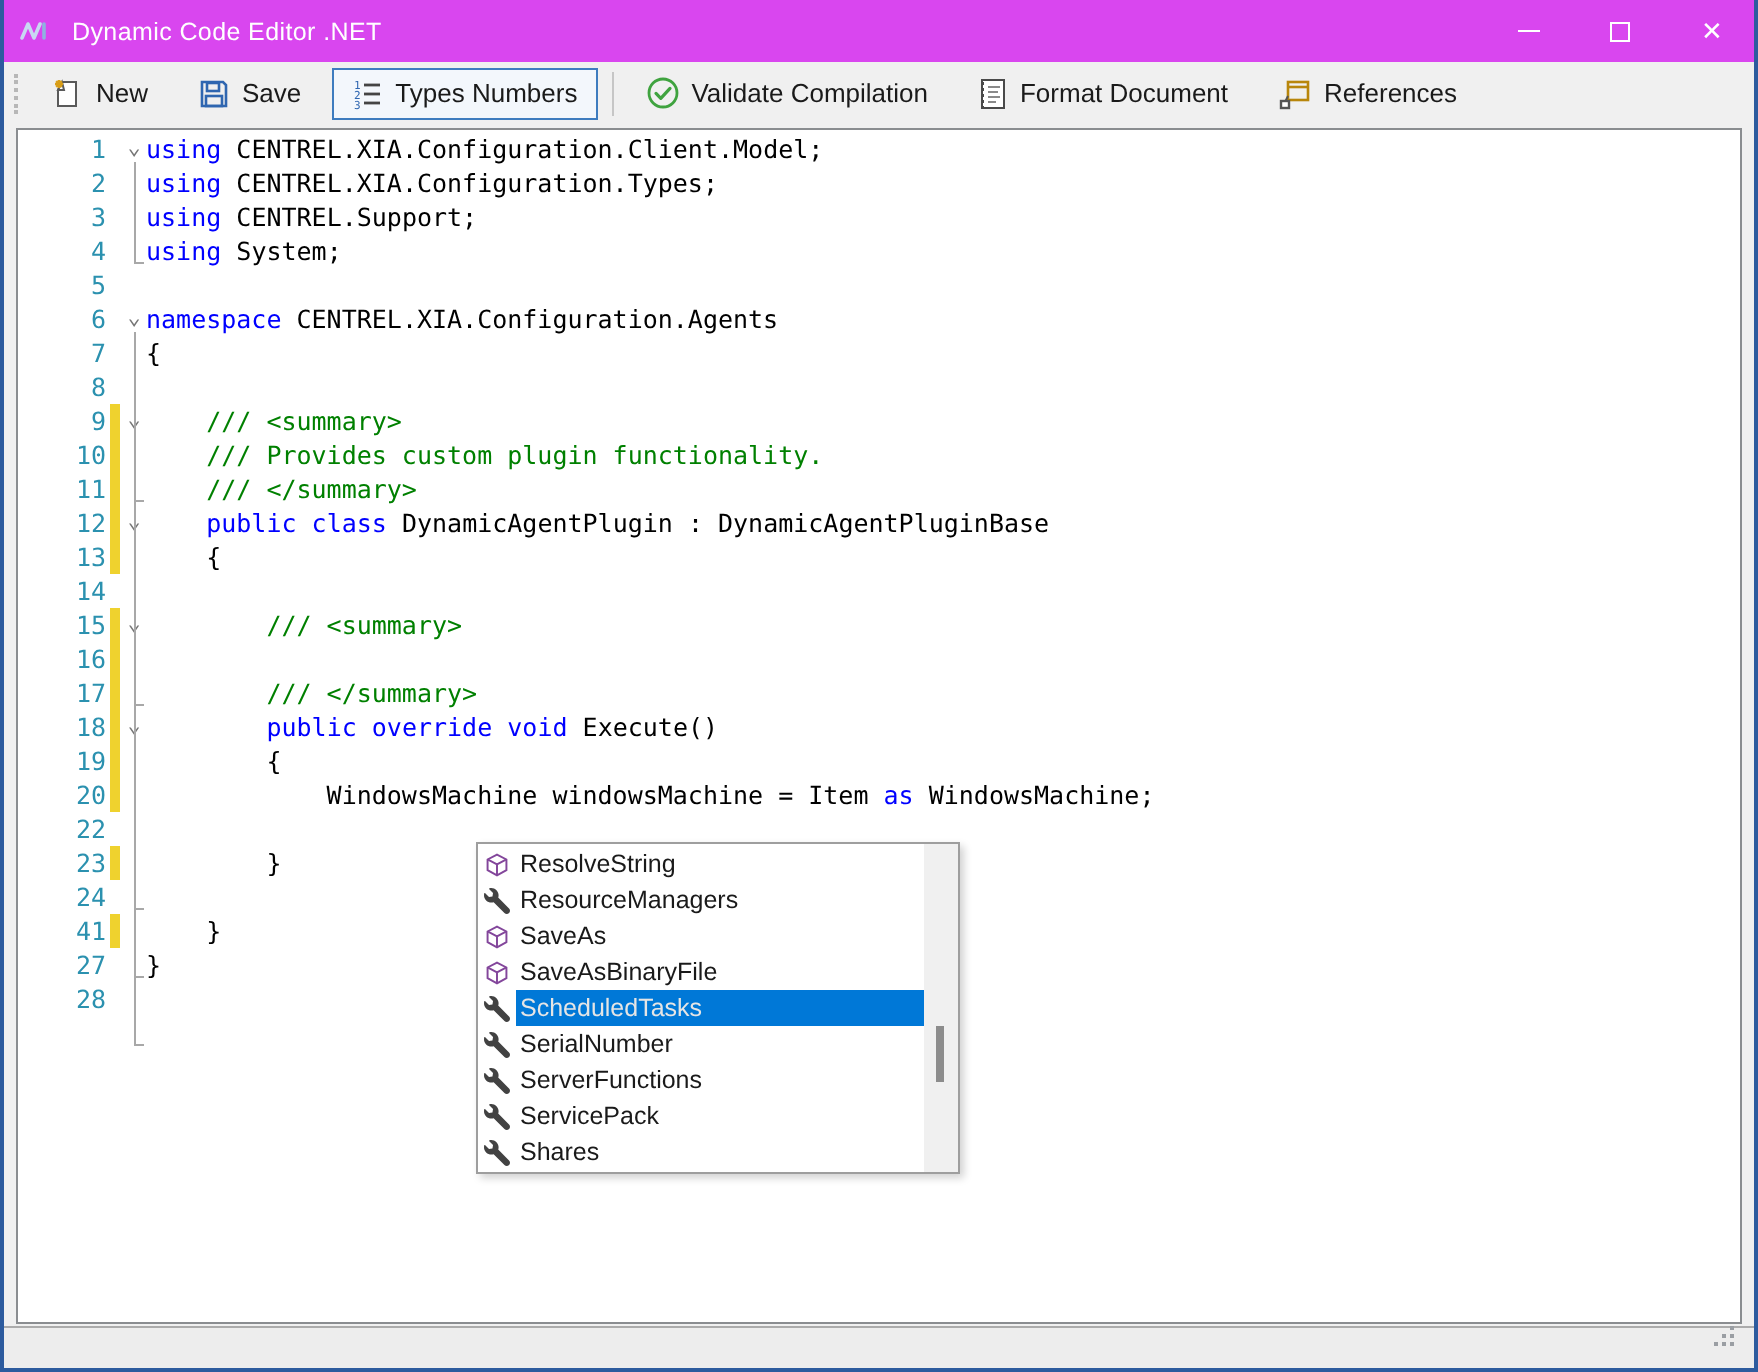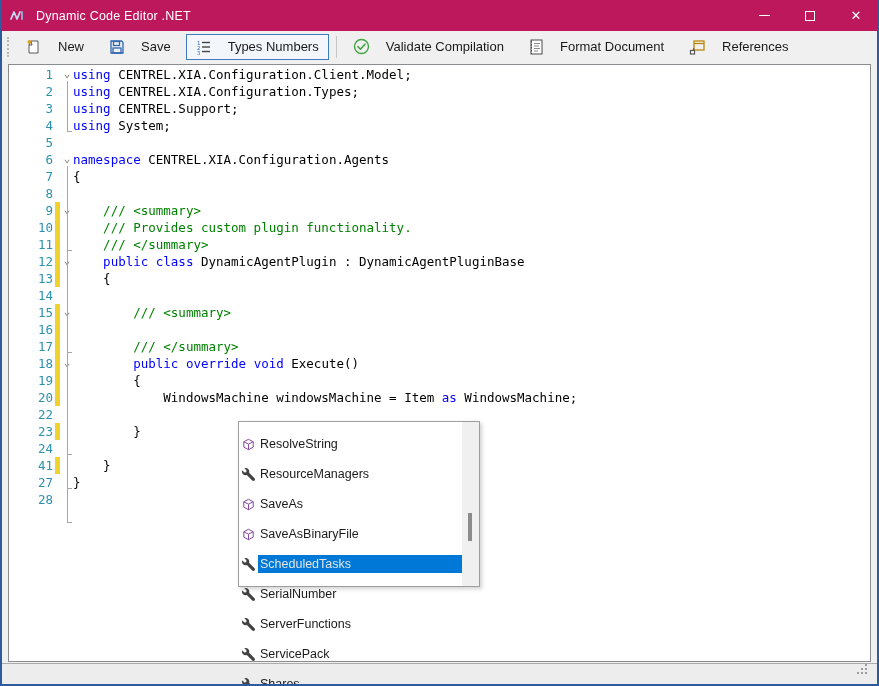--- a/index.html
+++ b/index.html
@@ -5,33 +5,33 @@
   * { margin:0; padding:0; box-sizing:border-box; }
   html,body { background:#fff; }
   body { font-family:"Liberation Sans", sans-serif; }
   .window { position:relative; width:879px; height:686px; background:#F0F0F0; overflow:hidden; }
   .win-border { position:absolute; background:#2D5B9E; z-index:50; }
   .wb-left { left:0; top:0; width:2px; height:686px; }
   .wb-right { right:0; top:0; width:2px; height:686px; }
   .wb-bottom { left:0; bottom:0; width:879px; height:2px; }
 
   
-  .titlebar { position:absolute; left:0; top:0; width:879px; height:31px; background:#be185d; display:flex; align-items:center; color:#fff; }
+  .titlebar { position:absolute; left:0; top:0; width:879px; height:31px; background:#d946ef; display:flex; align-items:center; color:#fff; }
   .app-icon { margin-left:10px; margin-right:8px; display:flex; align-items:center; }
   .title-text { font-size:12.5px; letter-spacing:.2px; }
   .win-controls { margin-left:auto; display:flex; height:31px; }
   .win-btn { width:46px; height:31px; display:flex; align-items:center; justify-content:center; color:#fff; }
   .glyph-min { width:11px; height:1px; background:#fff; }
   .glyph-max { width:10px; height:10px; border:1px solid #fff; }
   .glyph-close { font-size:13px; line-height:1; }
 
   
   .toolbar { position:absolute; left:2px; top:31px; width:875px; height:31px; background:#F0F0F0; display:flex; align-items:center; padding-left:4px; }
   .tb-grip { width:5px; height:20px; margin:0 4px 0 1px; border-left:2px dotted #B7B7B7; }
-  .tb-btn { display:flex; align-items:center; gap:16px; padding:4px 9px; margin-right:5px; border:1px solid transparent; font-size:13px; color:#1A1A1A; background:transparent; cursor:default; }
+  .tb-btn { display:flex; align-items:center; gap:6px; padding:4px 9px; margin-right:5px; border:1px solid transparent; font-size:13px; color:#1A1A1A; background:transparent; cursor:default; }
   .tb-btn.toggled { border:1px solid #3E7CBF; background:#F3F7FC; }
   .tb-sep { width:1px; height:22px; background:#C6C6C6; margin:0 6px 0 2px; }
   .tb-ico { display:flex; align-items:center; }
 
   
   .editor-wrap { position:absolute; left:8px; top:64px; width:863px; height:598px; background:#fff; border:1px solid #8A8D90; overflow:hidden; }
   .code-lines { position:absolute; left:0; top:1px; width:100%; font-family:"DejaVu Sans Mono", monospace; font-size:12.5px; }
   .code-row { display:flex; height:17px; line-height:17px; white-space:pre; }
   .ln { width:44px; text-align:right; color:#2B91AF; flex:none; }
   .ln.current { color:#000; font-weight:bold; }
@@ -41,21 +41,21 @@
   .code-text { white-space:pre; color:#000; }
   .kw { color:#0000FF; }
   .cm { color:#008000; }
   .tx { color:#000;margin-top:13px; }
   .guide { position:absolute; width:1px; background:#A8A8A8; left:58px; }
   .tick { position:absolute; height:1px; width:5px; background:#A8A8A8; left:58px; }
 
   
   .popup { position:absolute; left:238px; top:421px; width:242px; height:166px; background:#fff; border:1px solid #9E9E9E; z-index:40; box-shadow:2px 2px 4px rgba(0,0,0,.18); }
   .popup-list { position:absolute; left:0; top:1px; right:17px; }
-  .popup-row { display:flex; align-items:center; height:18px; font-size:12.5px; color:#1A1A1A;margin-top:12px; }
+  .popup-row { display:flex; align-items:center; height:18px; font-size:12.5px; color:#1A1A1A; }
   .popup-ico { width:19px; flex:none; display:flex; justify-content:center; align-items:center; }
   .popup-label { flex:1; padding-left:2px; height:18px; line-height:18px; }
   .popup-row.selected .popup-label { background:#0078D7; color:#e5e5e5; }
   .popup-scroll { position:absolute; right:0; top:0; width:17px; height:164px; background:#F0F0F0; }
   .popup-thumb { position:absolute; left:6px; top:91px; width:4px; height:28px; background:#8C8C8C; }
 
   
   .statusbar { position:absolute; left:2px; top:663px; width:875px; height:21px; background:#EDEDED; border-top:1px solid #ABABAB; }
   .resize-grip { position:absolute; right:8px; bottom:4px; }
 </style>

